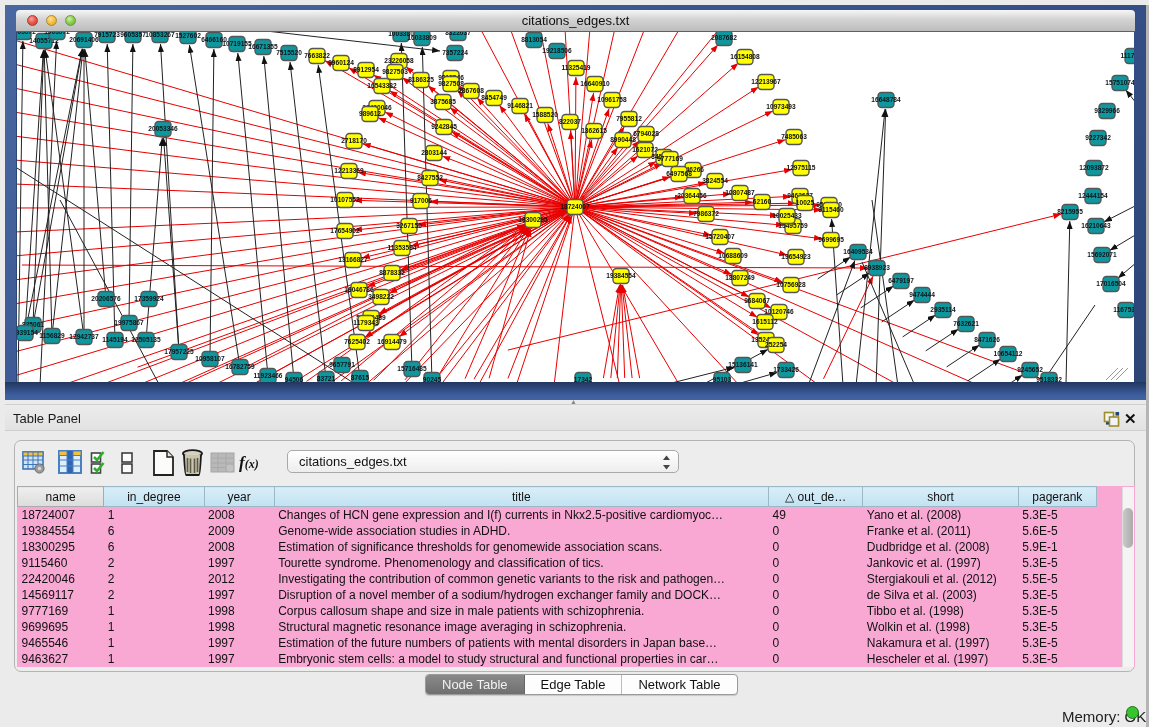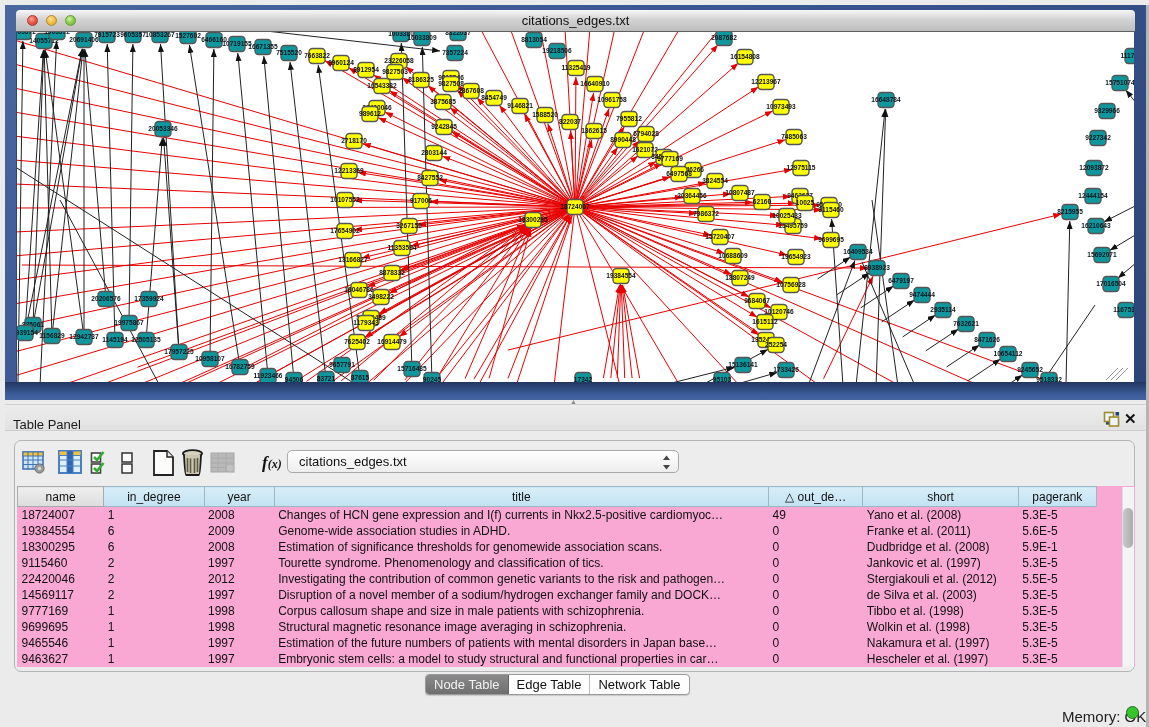--- a/index.html
+++ b/index.html
@@ -9,34 +9,34 @@
 .tl{position:absolute;top:15px;width:11px;height:11px;border-radius:50%;}
 #tl1{left:27px;background:radial-gradient(circle at 3.5px 3px,#f7a49c,#e9564a 50%,#ce3a2e);border:1px solid #a83d33}
 #tl2{left:46px;background:radial-gradient(circle at 3.5px 3px,#fbe0a0,#f3bf3f 50%,#d89a27);border:1px solid #ad8a34}
 #tl3{left:65px;background:radial-gradient(circle at 3.5px 3px,#d2f0a8,#89cd4b 50%,#67ad33);border:1px solid #689d39}
 #canvas{position:absolute;left:16px;top:32px;width:1118px;height:350px;background:#fff;overflow:hidden;border-left:1px solid #2e4673}
 #rightstrip{position:absolute;left:1146px;top:5px;width:3px;height:722px;background:#b5b5b5}
 #botframe{position:absolute;left:5px;top:382px;width:1141px;height:18px;background:linear-gradient(#22375f,#3c5c9c 70%,#44649f)}
 #caret{position:absolute;left:570px;top:398px;font-size:7px;color:#8a8a8a}
 
 #tpheader{position:absolute;left:5px;top:404px;width:1141px;height:27px;background:linear-gradient(#ececec,#e2e2e2);border-top:1px solid #d0d0d0;border-bottom:1px solid #cfcfcf}
-#tpheader span{position:absolute;left:8px;top:12px;font-size:13px;color:#1a1a1a}
+#tpheader span{position:absolute;left:8px;top:6px;font-size:13px;color:#1a1a1a}
 #panelbox{position:absolute;left:14px;top:440px;width:1121px;height:232px;border:1px solid #b4b4b4;border-radius:7px;background:#ededed}
 #combo{position:absolute;left:287px;top:450px;width:392px;height:23px;background:linear-gradient(#fff,#ededed);border:1px solid #a9a9a9;border-radius:5px;font-size:13px;color:#111;line-height:21px;padding-left:11px}
 #tablewrap{position:absolute;left:17px;top:486px;width:1118px;height:181px;background:#f9a8d4;overflow:hidden}
 table{border-collapse:collapse;table-layout:fixed;width:1080px;font-size:12px}
 th{height:20px;background:linear-gradient(#d8eef8,#c2e2f2);border:1px solid #9ab8c6;border-top:1px solid #9ab8c6;font-weight:normal;font-size:12px;color:#111;overflow:hidden;white-space:nowrap}
 th.g{background:linear-gradient(#efefef,#dcdcdc);border:1px solid #aaa}
 td{height:16px;padding:0 0 0 4px;font-size:12px;color:#111;white-space:nowrap;overflow:hidden}
 .c0{width:86px}.c1{width:100px}.c2{width:70px}.c3{width:493px}.c4{width:94px}.c5{width:155px}.c6{width:78px}
 #vsb{position:absolute;left:1122px;top:487px;width:12px;height:180px;background:#f4f4f4;border-left:1px solid #ddd}
 #vsbthumb{position:absolute;left:1123px;top:508px;width:10px;height:40px;background:linear-gradient(90deg,#c9c9c9,#ababab);border-radius:5px}
 
 #tabs{position:absolute;left:425px;top:674px;height:21px;display:flex;border:1px solid #9a9a9a;border-radius:4px;overflow:hidden;background:#fdfdfd;box-shadow:0 1px 1px rgba(0,0,0,.15)}
-.tab{font-size:13px;line-height:20px;padding:0 8px;color:#111;border-right:1px solid #bbb}
+.tab{font-size:13px;line-height:20px;padding:0 16px;color:#111;border-right:1px solid #bbb}
 .tab.sel{background:linear-gradient(#8a8a8a,#6f6f6f);color:#f2f2f2;border-right:1px solid #666}
 .tab:last-child{border-right:none}
 #mem{position:absolute;left:1062px;top:708px;font-size:15px;color:#222}
 #memdot{position:absolute;left:1126px;top:706px;width:13px;height:13px;border-radius:50%;background:#35c42c;border:1.5px solid #2a6b26}
 
 .ic{position:absolute;top:450px}
 #closex{position:absolute;left:1124px;top:410px;font-size:15px;font-weight:bold;color:#111}
 #floaticon{position:absolute;left:1103px;top:411px}
 </style></head><body>
 <div id="winframe"></div>
@@ -587,21 +587,21 @@
 <div class="ic" style="left:181px;top:449px"><svg width="24" height="28">
 <ellipse cx="11.5" cy="4.5" rx="9.5" ry="3.4" fill="#d6d2bc" stroke="#1a1a1a" stroke-width="1.8"></ellipse>
 <path d="M3 6 C3 6 4 26 5 26 H18 C19 26 20 6 20 6" fill="#c9c5ae" stroke="#1a1a1a" stroke-width="1.8"></path>
 <path d="M6.5 9 V23 M9.5 9.5 V24 M13.5 9.5 V24 M16.5 9 V23" stroke="#5d5a48" stroke-width="1.6"></path>
 </svg></div>
 <div class="ic" style="left:210px;top:452px"><svg width="27" height="23">
 <rect x="1" y="1" width="23" height="19" fill="#b9b9b9" stroke="#a5a5a5"></rect>
 <path d="M1 6 H24 M1 11 H24 M1 15.5 H24 M8 1 V20 M16 1 V20" stroke="#a9a9a9" stroke-width="1"></path>
 <circle cx="20" cy="16" r="4" fill="#c2c2c2" stroke="#b0b0b0"></circle>
 </svg></div>
-<div class="ic" style="left:262px;top:453px"><span style="font-family:'Liberation Serif',serif;font-style:italic;font-size:17px;font-weight:bold;color:#111">f</span><span style="font-family:'Liberation Serif',serif;font-style:italic;font-size:12px;font-weight:bold;color:#111">(x)</span></div>
+<div class="ic" style="left:239px;top:453px"><span style="font-family:'Liberation Serif',serif;font-style:italic;font-size:17px;font-weight:bold;color:#111">f</span><span style="font-family:'Liberation Serif',serif;font-style:italic;font-size:12px;font-weight:bold;color:#111">(x)</span></div>
 <div id="combo">citations_edges.txt
   <svg style="position:absolute;right:7px;top:4px" width="9" height="15">
       <path d="M4.5 0.5 L8 5 H1 Z" fill="#444"></path>
       <path d="M4.5 14.5 L8 10 H1 Z" fill="#444"></path>
     </svg>
 </div>
 <div id="tablewrap">
 <table>
 <tbody>
         <tr>

